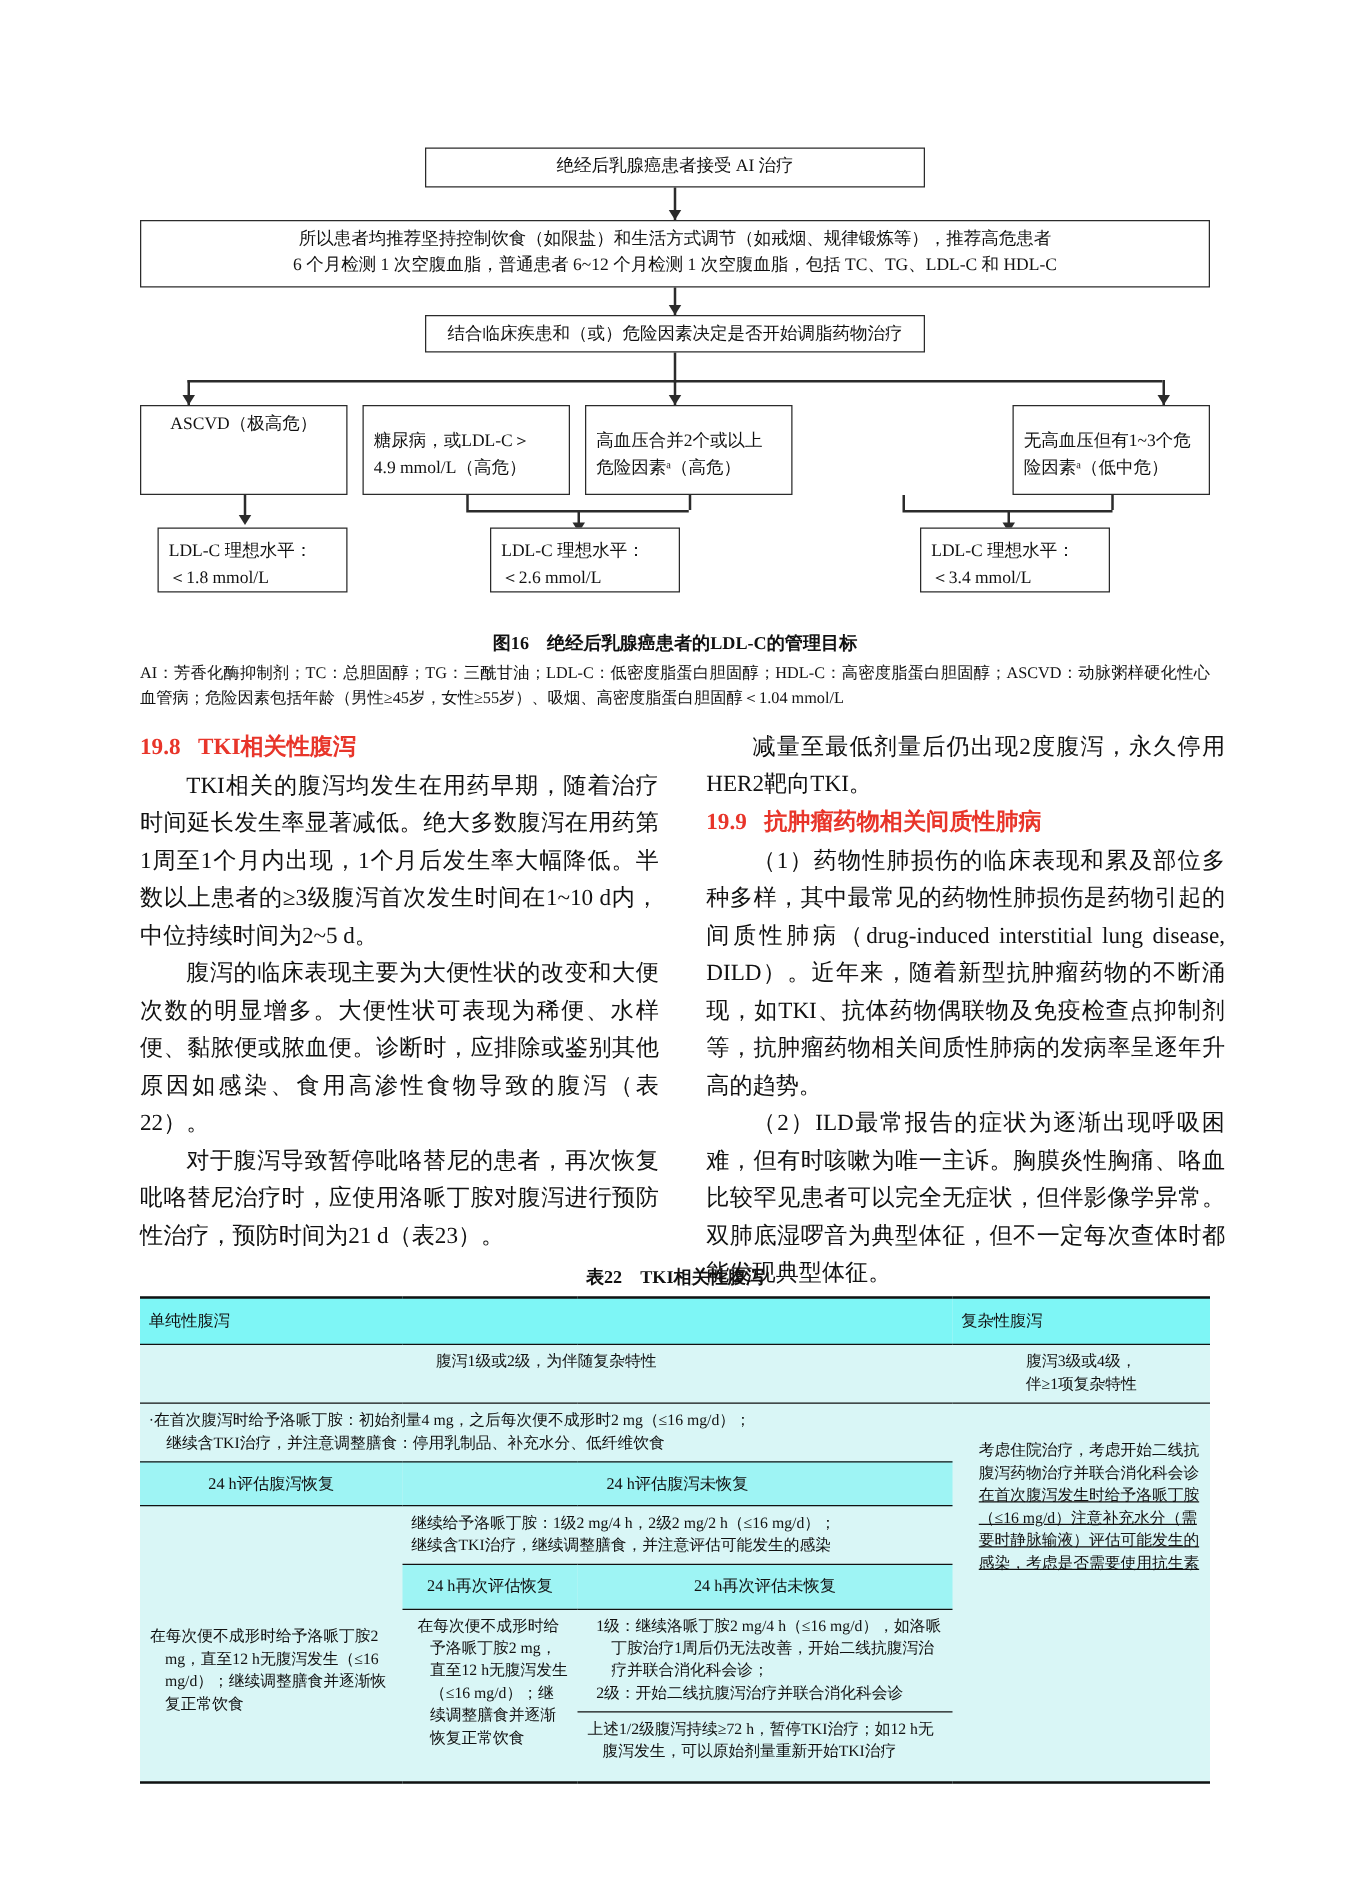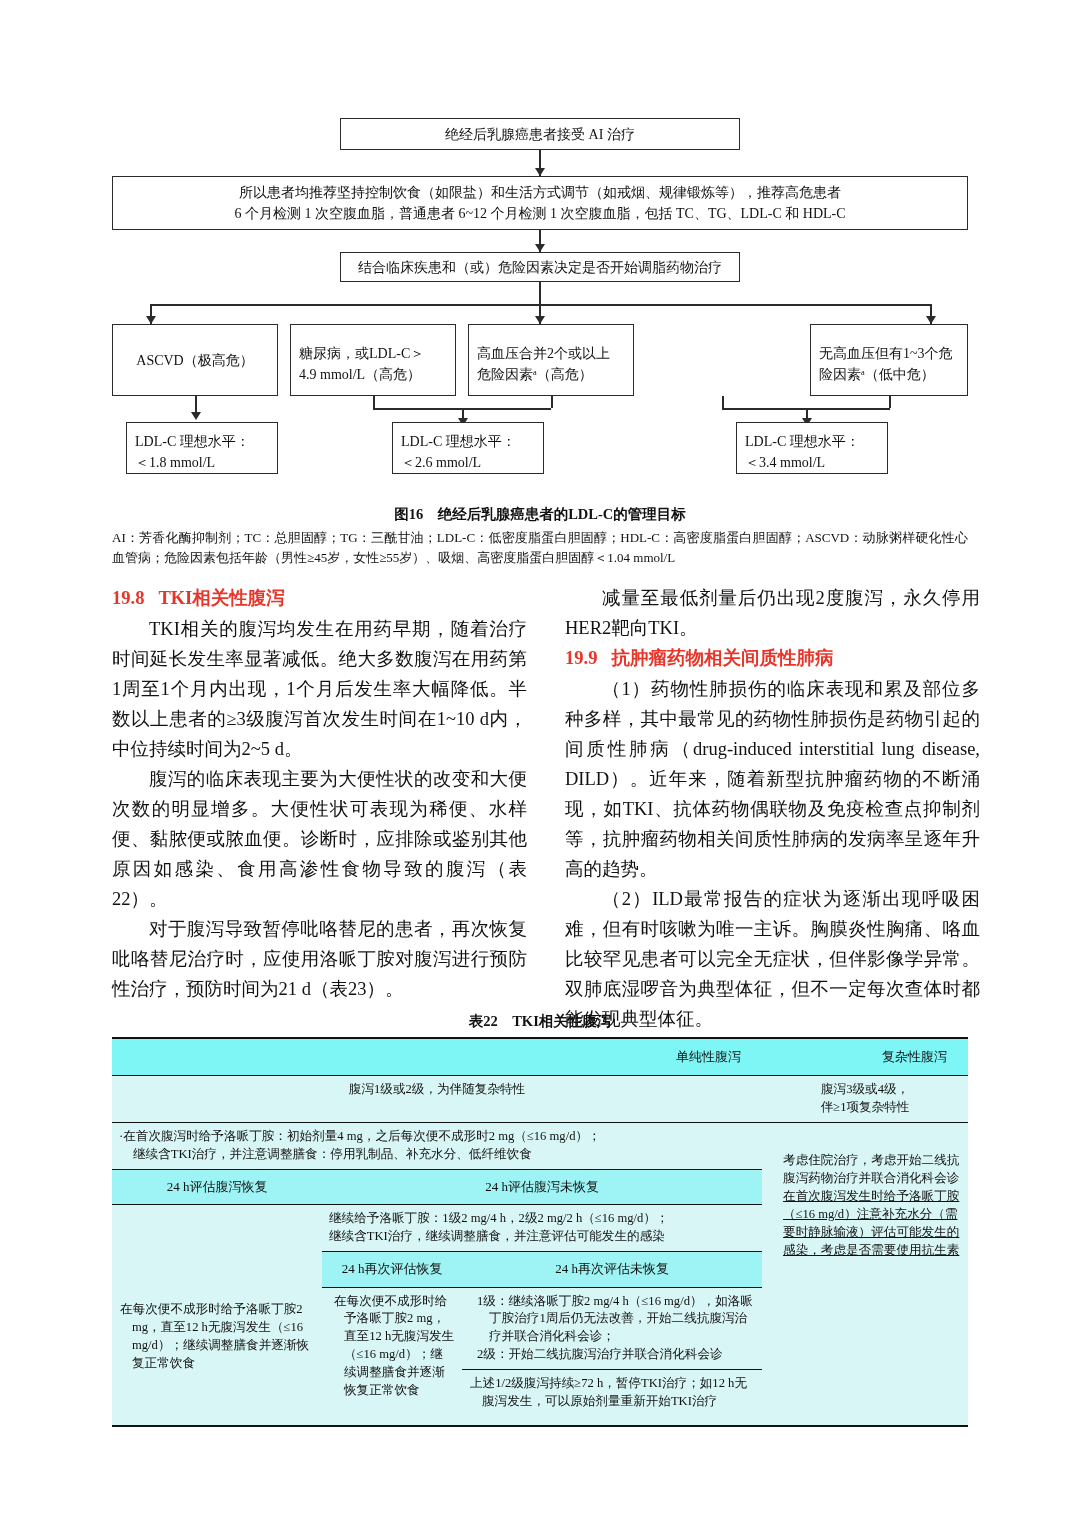--- a/index.html
+++ b/index.html
@@ -45,21 +45,20 @@
   
   .flow{
     position:absolute;left:112px;top:118px;width:856px;height:370px;
   }
   .fbox{
     position:absolute;
     border:1.4px solid #2b2b2b;
     background:#fff;
     box-sizing:border-box;
     display:flex;
-    align-items:center;
     justify-content:center;
     text-align:center;
     font-size:14px;
     line-height:1.5;
     padding:4px 8px;
   }
   .fbox.left{
     align-items:flex-start;
     justify-content:center;
     text-align:left;
@@ -121,23 +120,23 @@
   table.t22 td{
     vertical-align:top;
     padding:5px 7px;
     border:0;
   }
   .rule-top{border-top:2.2px solid #111 !important;}
   .rule-bot{border-bottom:2.2px solid #111 !important;}
   .rule-thin-bot{border-bottom:1.3px solid #111 !important;}
   .hdr{
     background:#7ef6f6;
-    text-align:right;
+    text-align:left;
     font-size:13px;
-    padding:9px 21px !important;
+    padding:9px 7px !important;
     vertical-align:middle;
     margin-top:28px;
   }
   .subhdr{
     background:#9ef4f4;
     text-align:center;
     font-size:13px;
     vertical-align:middle;
     padding:8px 7px !important;
   }

